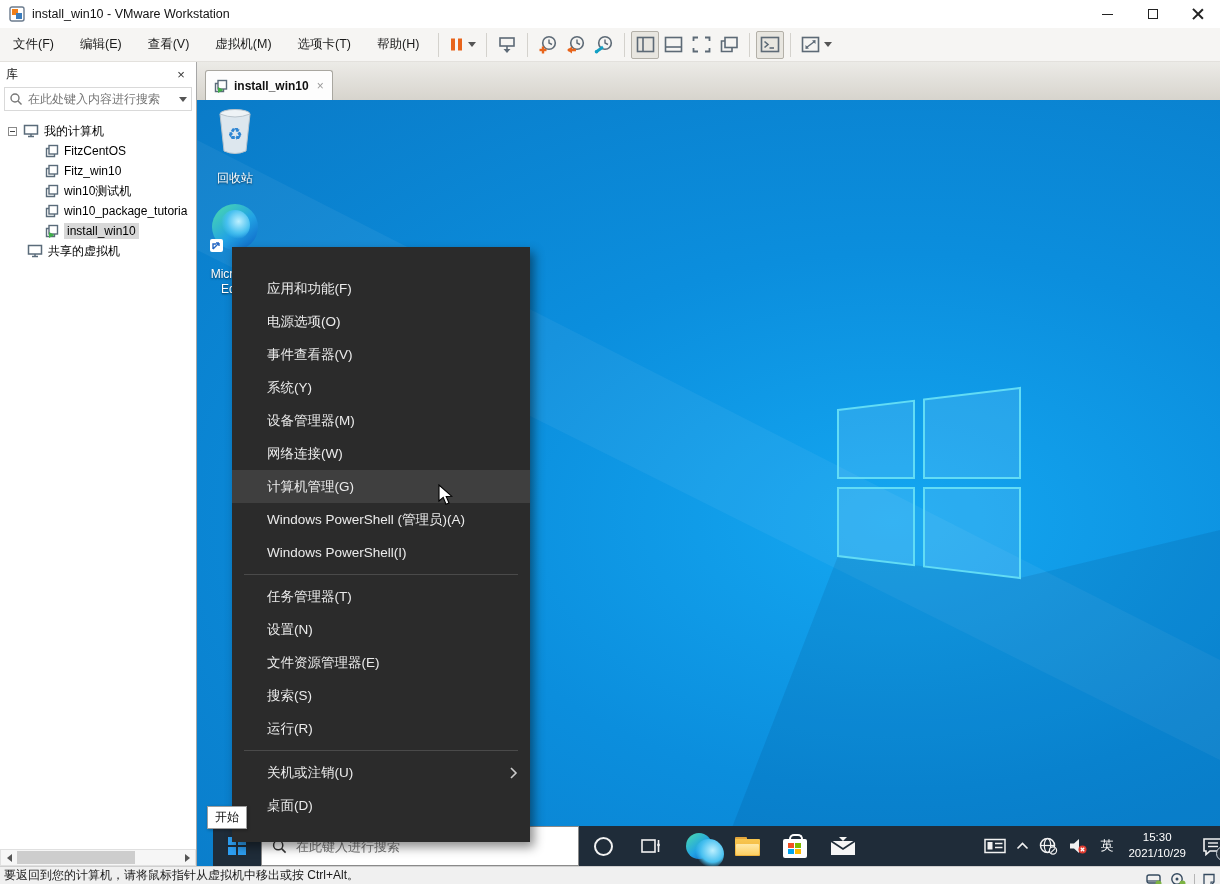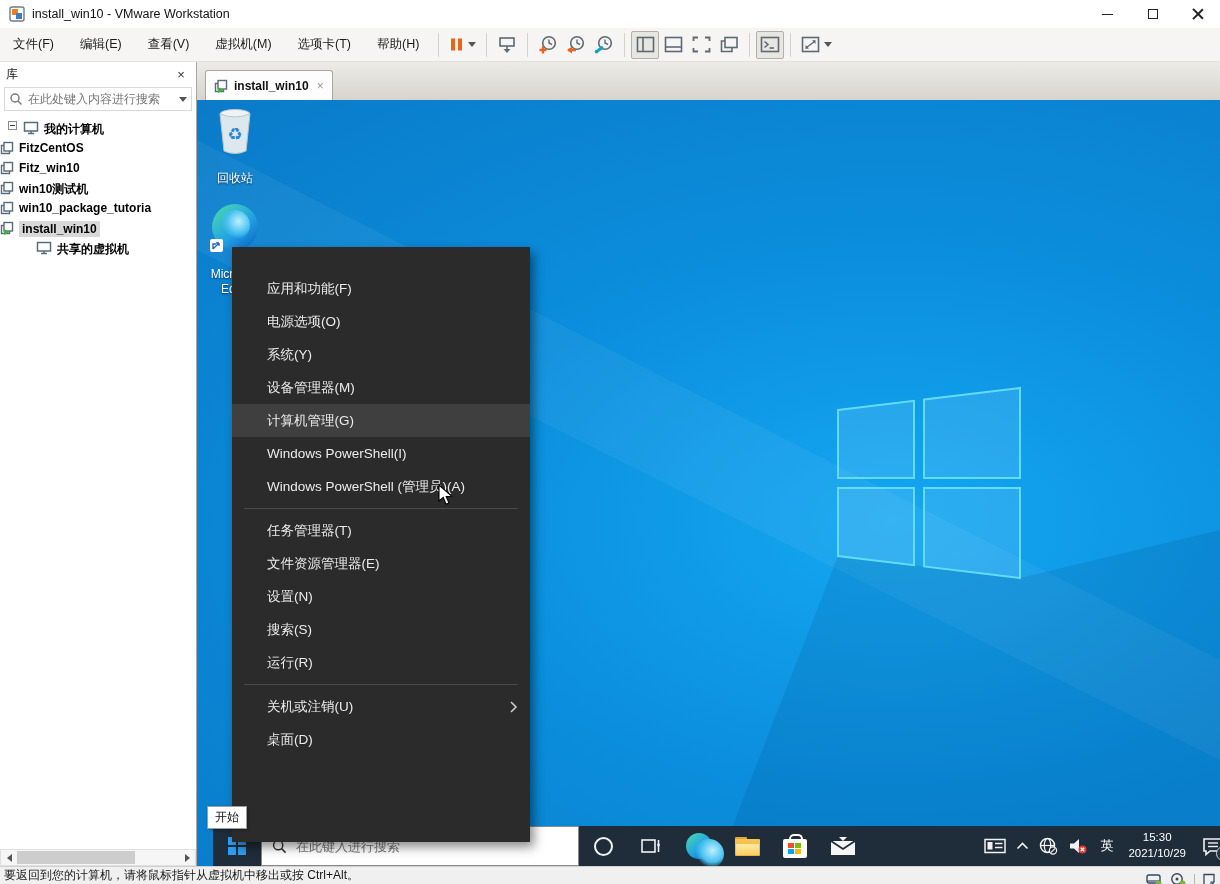--- a/index.html
+++ b/index.html
@@ -26,26 +26,26 @@
   .tb-btn.active { background:#e8e6e0; border-color:#b3b0a8; }
   .caret-down { width:0; height:0; border-left:4px solid transparent; border-right:4px solid transparent; border-top:5px solid #555; margin-left:4px; }
 
   
   .sidebar { position:absolute; left:0; top:62px; width:197px; height:804px; background:#ffffff; border-right:1px solid #a7a7a7; display:flex; flex-direction:column; }
   .sb-header { height:24px; display:flex; align-items:center; padding:0 6px; font-size:12px; color:#111; }
   .sb-close { margin-left:auto; font-size:13px; color:#333; width:18px; text-align:center; }
   .sb-search { margin:1px 4px 4px 4px; height:24px; border:1px solid #d9d9d9; display:flex; align-items:center; padding:0 4px; background:#fff; }
   .sb-search input { border:none; outline:none; flex:1; font-size:12px; color:#8a8a8a; font-family:"Liberation Sans",sans-serif; background:transparent; min-width:0; }
   .sb-tree { flex:1; overflow:hidden; padding-top:6px; }
-  .trow { height:20px; display:flex; align-items:flex-start; font-size:12px; color:#000; white-space:nowrap;font-weight:bold; }
+  .trow { height:20px; display:flex; align-items:center; font-size:12px; color:#000; white-space:nowrap; }
   .expander { width:9px; height:9px; border:1px solid #8a8a8a; margin:0 6px 0 8px; position:relative; background:#fff; flex:none; }
   .expander:before { content:""; position:absolute; left:1px; top:3px; width:5px; height:1px; background:#444; }
   .tree-ico { flex:none; margin-right:5px; }
-  .trow.vm { }
-  .trow.shared { padding-left:36px; }
+  .trow.vm { padding-left:45px; }
+  .trow.shared { padding-left:27px; }
   .sel-label { background:#d8d8d8; padding:1px 3px; }
   .sb-hscroll { height:17px; border:1px solid #e0e0e0; background:#f6f6f6; display:flex; align-items:center; margin:0; }
   .scroll-arrow { width:16px; height:100%; display:flex; align-items:center; justify-content:center; }
   .tri-l { width:0;height:0;border-top:4px solid transparent;border-bottom:4px solid transparent;border-right:5px solid #555; }
   .tri-r { width:0;height:0;border-top:4px solid transparent;border-bottom:4px solid transparent;border-left:5px solid #555; }
   .scroll-thumb { width:118px; height:13px; background:#cdcdcd; }
   .scroll-track { flex:1; }
 
   
   .tabbar { position:absolute; left:197px; top:62px; width:1023px; height:38px; background:linear-gradient(#ecebe7,#d7d4cd); display:flex; align-items:flex-end; }
@@ -359,29 +359,31 @@
               <path d="M1,8 L1,3 L4,3 M1,8 L7,2 M7,2 L4,2 M7,2 L7,5" stroke="#2567c4" stroke-width="1.4" fill="none"></path>
             </svg>
         </span>
       </span>
       <span class="dlabel" style="width:62px;">Microsoft Edge</span>
     </div>
 
     <div class="ctxmenu">
       <div class="mi">应用和功能(F)</div>
       <div class="mi">电源选项(O)</div>
+      <div class="mi">事件查看器(V)</div>
       <div class="mi">系统(Y)</div>
       <div class="mi">设备管理器(M)</div>
+      <div class="mi">网络连接(W)</div>
       <div class="mi hl">计算机管理(G)</div>
+      <div class="mi">Windows PowerShell (管理员)(A)</div>
       <div class="mi">Windows PowerShell(I)</div>
-      <div class="mi">Windows PowerShell (管理员)(A)</div>
       <div class="msep"></div>
       <div class="mi">任务管理器(T)</div>
+      <div class="mi">设置(N)</div>
       <div class="mi">文件资源管理器(E)</div>
-      <div class="mi">设置(N)</div>
       <div class="mi">搜索(S)</div>
       <div class="mi">运行(R)</div>
       <div class="msep"></div>
       <div class="mi">
         <span>关机或注销(U)</span>
         <svg class="sub-arrow" width="9" height="14" viewBox="0 0 9 14">
           <polyline points="2,2 7,7 2,12" fill="none" stroke="#cccccc" stroke-width="1.6"></polyline>
         </svg>
       </div>
       <div class="mi">桌面(D)</div>

